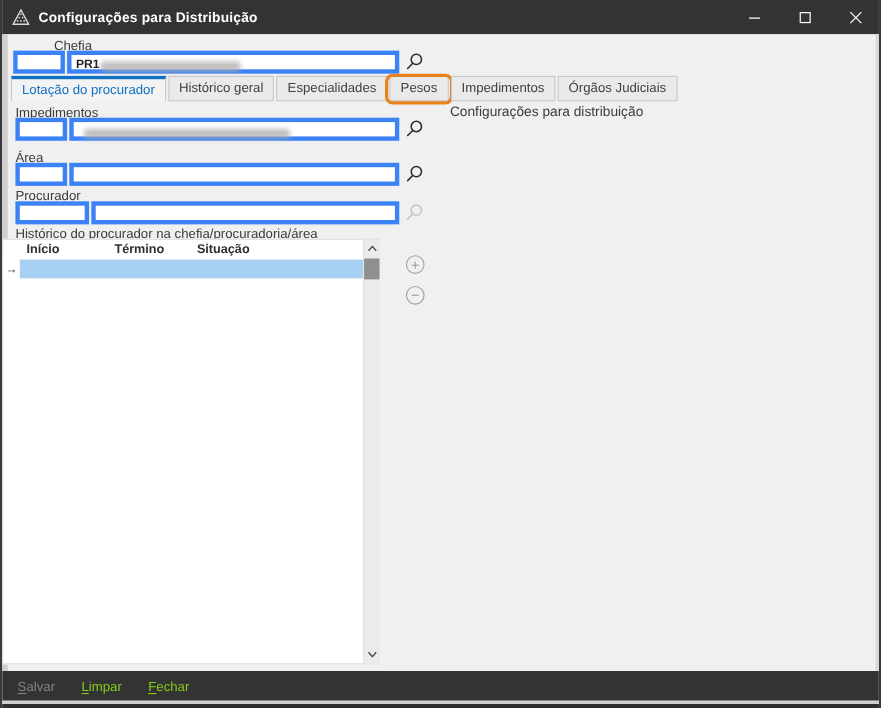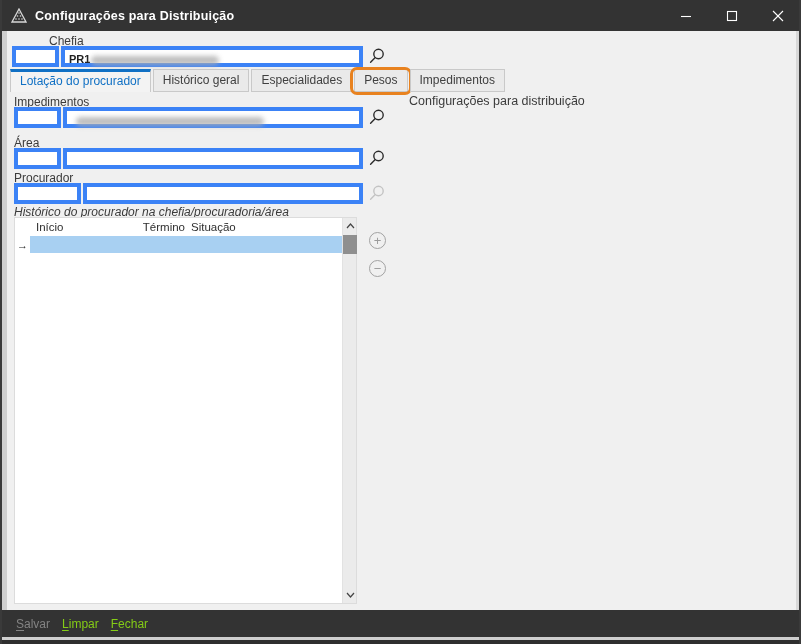--- a/index.html
+++ b/index.html
@@ -30,41 +30,41 @@
   .search-btn.disabled{color:#c3c3c3;cursor:default;}
   
   .tabstrip{position:absolute;left:8px;top:69px;height:23px;display:flex;align-items:stretch;}
   .tab{position:relative;padding:3px 9px 0 9px;margin-right:2px;background:#eaeaea;
     border:1px solid #c9c9c9;color:#404040;font-size:12px;white-space:nowrap;cursor:pointer;}
   .tab.active{background:#f3f3f3;border-top:3px solid var(--accent,#1070c4);border-bottom:none;
     color:var(--accent,#1070c4);padding-top:2px;}
   .tab.annotated::after{content:"";position:absolute;left:-5px;right:-5px;top:-3px;bottom:-4px;
     border:3px solid var(--annot,#e8821f);border-radius:7px;pointer-events:none;}
   
-  .grid{position:absolute;left:12px;top:217px;width:343px;height:387px;background:#fff;border:1px solid #dcdcdc;}
+  .grid{position:absolute;left:0;top:217px;width:343px;height:387px;background:#fff;border:1px solid #dcdcdc;font-weight:bold;}
   .grid-header{display:flex;height:18px;font-size:11.5px;color:#2f2f2f;align-items:center;}
   .gh-marker{width:15px;}
   .gh-inicio{width:80px;padding-left:6px;}
-  .gh-termino{width:75px;padding-left:6px;text-align:right;}
+  .gh-termino{width:75px;padding-left:6px;}
   .gh-situacao{flex:1;padding-left:6px;}
   .grid-row{position:absolute;left:0;top:18px;height:17px;width:328px;display:flex;cursor:pointer;}
   .row-marker{width:15px;display:flex;align-items:center;justify-content:center;font-size:11px;color:#222;background:#fff;}
   .row-sel{flex:1;background:var(--selection,#a8d0f2);}
   .vscroll{position:absolute;right:0;top:0;bottom:0;width:14px;background:#ebebeb;border-left:1px solid #e2e2e2;}
   .vs-btn{position:absolute;left:0;width:14px;height:16px;display:flex;align-items:center;justify-content:center;color:#444;cursor:pointer;}
   .vs-up{top:0;} .vs-down{bottom:0;}
   .vs-thumb{position:absolute;left:0;top:17px;width:14px;height:19px;background:#8f8f8f;cursor:grab;}
   
   .circle-btn{position:absolute;left:367px;width:17px;height:17px;border:1px solid #a2a2a2;border-radius:50%;
     color:#9a9a9a;display:flex;align-items:center;justify-content:center;font-size:13px;line-height:1;cursor:pointer;background:transparent;}
   
   .right-title{position:absolute;left:407px;top:94px;font-size:12.5px;color:#3c3c3c;}
   
   .footer{position:absolute;left:0;right:0;bottom:7px;height:27px;background:#333333;
-    display:flex;align-items:center;padding-left:14px;gap:12px;}
+    display:flex;align-items:center;padding-left:14px;gap:24px;}
   .footer-btn{font-size:12px;color:#84cc16;cursor:pointer;background:none;border:none;padding:0;font-family:inherit;}
   .footer-btn.disabled{color:#838383;cursor:default;}
   .footer-btn u{text-underline-offset:2px;}
   svg{display:block;}
 </style>
 </head>
 <body>
 
 <div class="window">
 
@@ -118,20 +118,21 @@
         <line x1="7" y1="10.8" x2="2.6" y2="15.2" stroke="currentColor" stroke-width="1.4" stroke-linecap="round"></line>
       </svg>
   </div>
 
   <div class="tabstrip">
     <div class="tab active"><span>Lotação do procurador</span></div>
     <div class="tab"><span>Histórico geral</span></div>
     <div class="tab"><span>Especialidades</span></div>
     <div class="tab annotated"><span>Pesos</span></div>
     <div class="tab"><span>Impedimentos</span></div>
+    <div class="tab"><span>Órgãos Judiciais</span></div>
   </div>
 
   <div class="field-label" style="left:12px;top:95px;">Impedimentos</div>
   <div class="tbox" style="left:12px;top:107px;width:47px;"></div>
   <div class="tbox" style="left:61px;top:107px;width:300px;">
     <span class="redacted" style="left:9px;width:188px;"></span>
   </div>
   <div class="search-btn" style="left:366px;top:108px;">
     <svg width="18" height="18" viewBox="0 0 18 18">
         <circle cx="10.5" cy="7" r="4.7" fill="none" stroke="currentColor" stroke-width="1.4"></circle>
@@ -152,21 +153,21 @@
   <div class="field-label" style="left:12px;top:171px;">Procurador</div>
   <div class="tbox" style="left:12px;top:183px;width:67px;"></div>
   <div class="tbox" style="left:81px;top:183px;width:280px;"></div>
   <div class="search-btn disabled" style="left:366px;top:184px;">
     <svg width="18" height="18" viewBox="0 0 18 18">
         <circle cx="10.5" cy="7" r="4.7" fill="none" stroke="currentColor" stroke-width="1.4"></circle>
         <line x1="7" y1="10.8" x2="2.6" y2="15.2" stroke="currentColor" stroke-width="1.4" stroke-linecap="round"></line>
       </svg>
   </div>
 
-  <div class="field-label" style="left:12px;top:205px;font-style:italic;">Histórico do procurador na chefia/procuradoria/área</div>
+  <div class="field-label" style="left:12px;top:205px;">Histórico do procurador na chefia/procuradoria/área</div>
   <div class="grid">
     <div class="grid-header">
       <div class="gh-marker"></div>
       <div class="gh-inicio">Início</div>
       <div class="gh-termino">Término</div>
       <div class="gh-situacao">Situação</div>
     </div>
     <div class="grid-row">
       <div class="row-marker">→</div>
       <div class="row-sel"></div>

